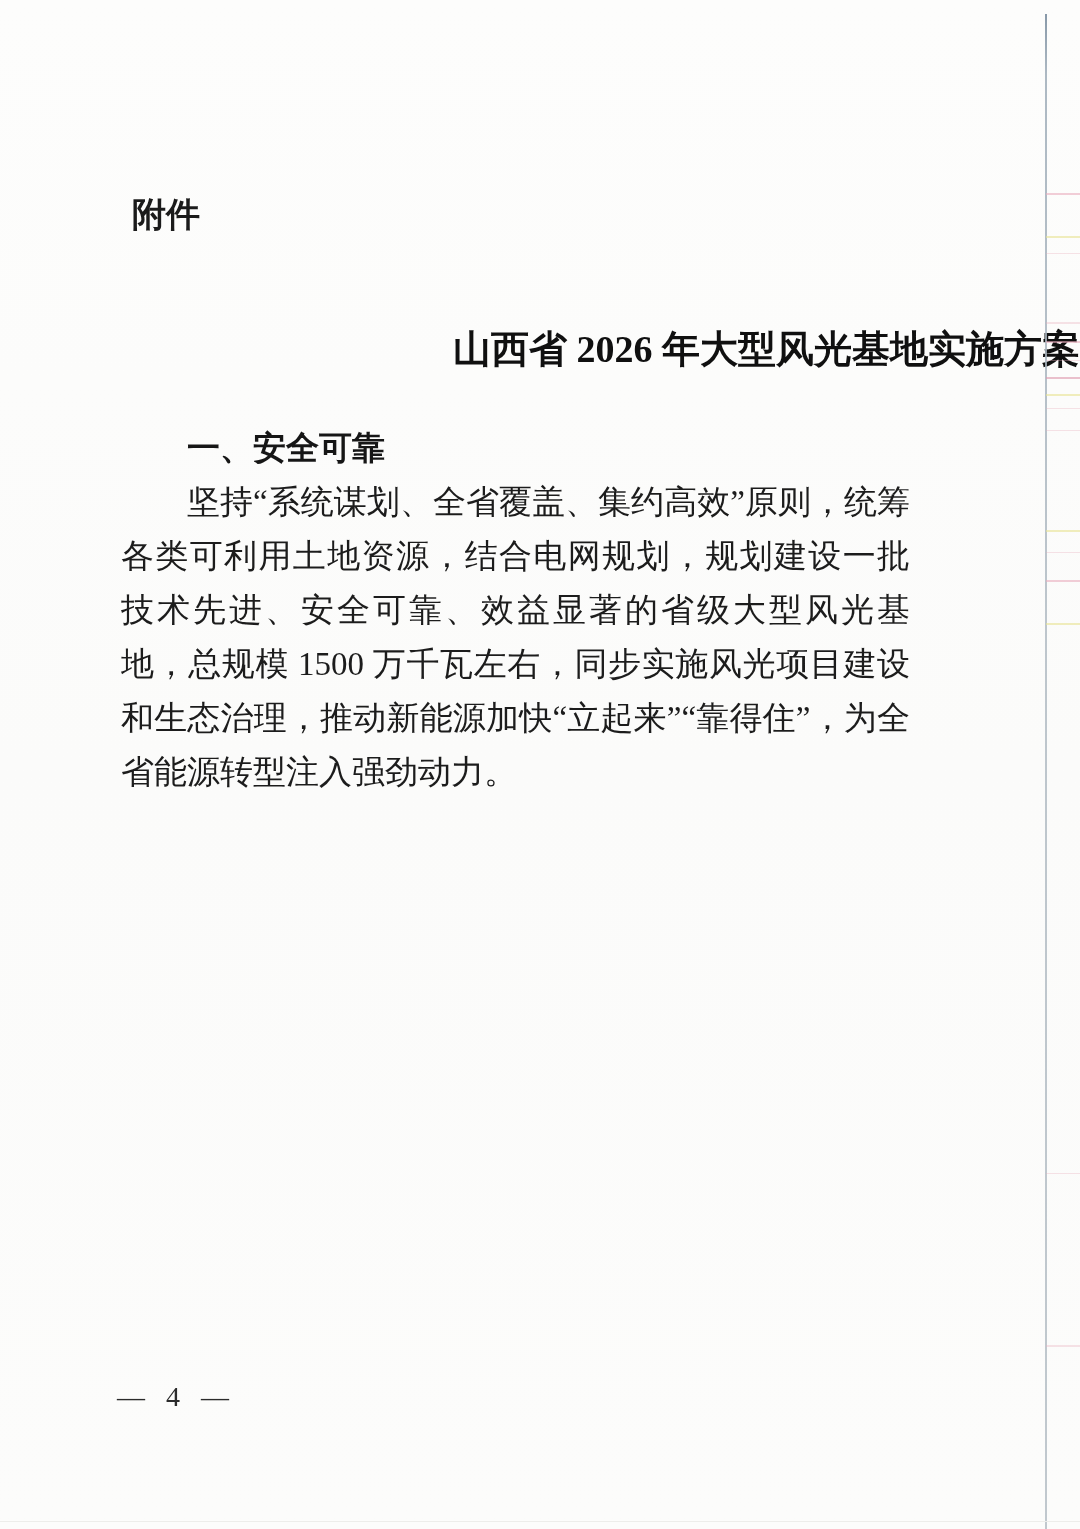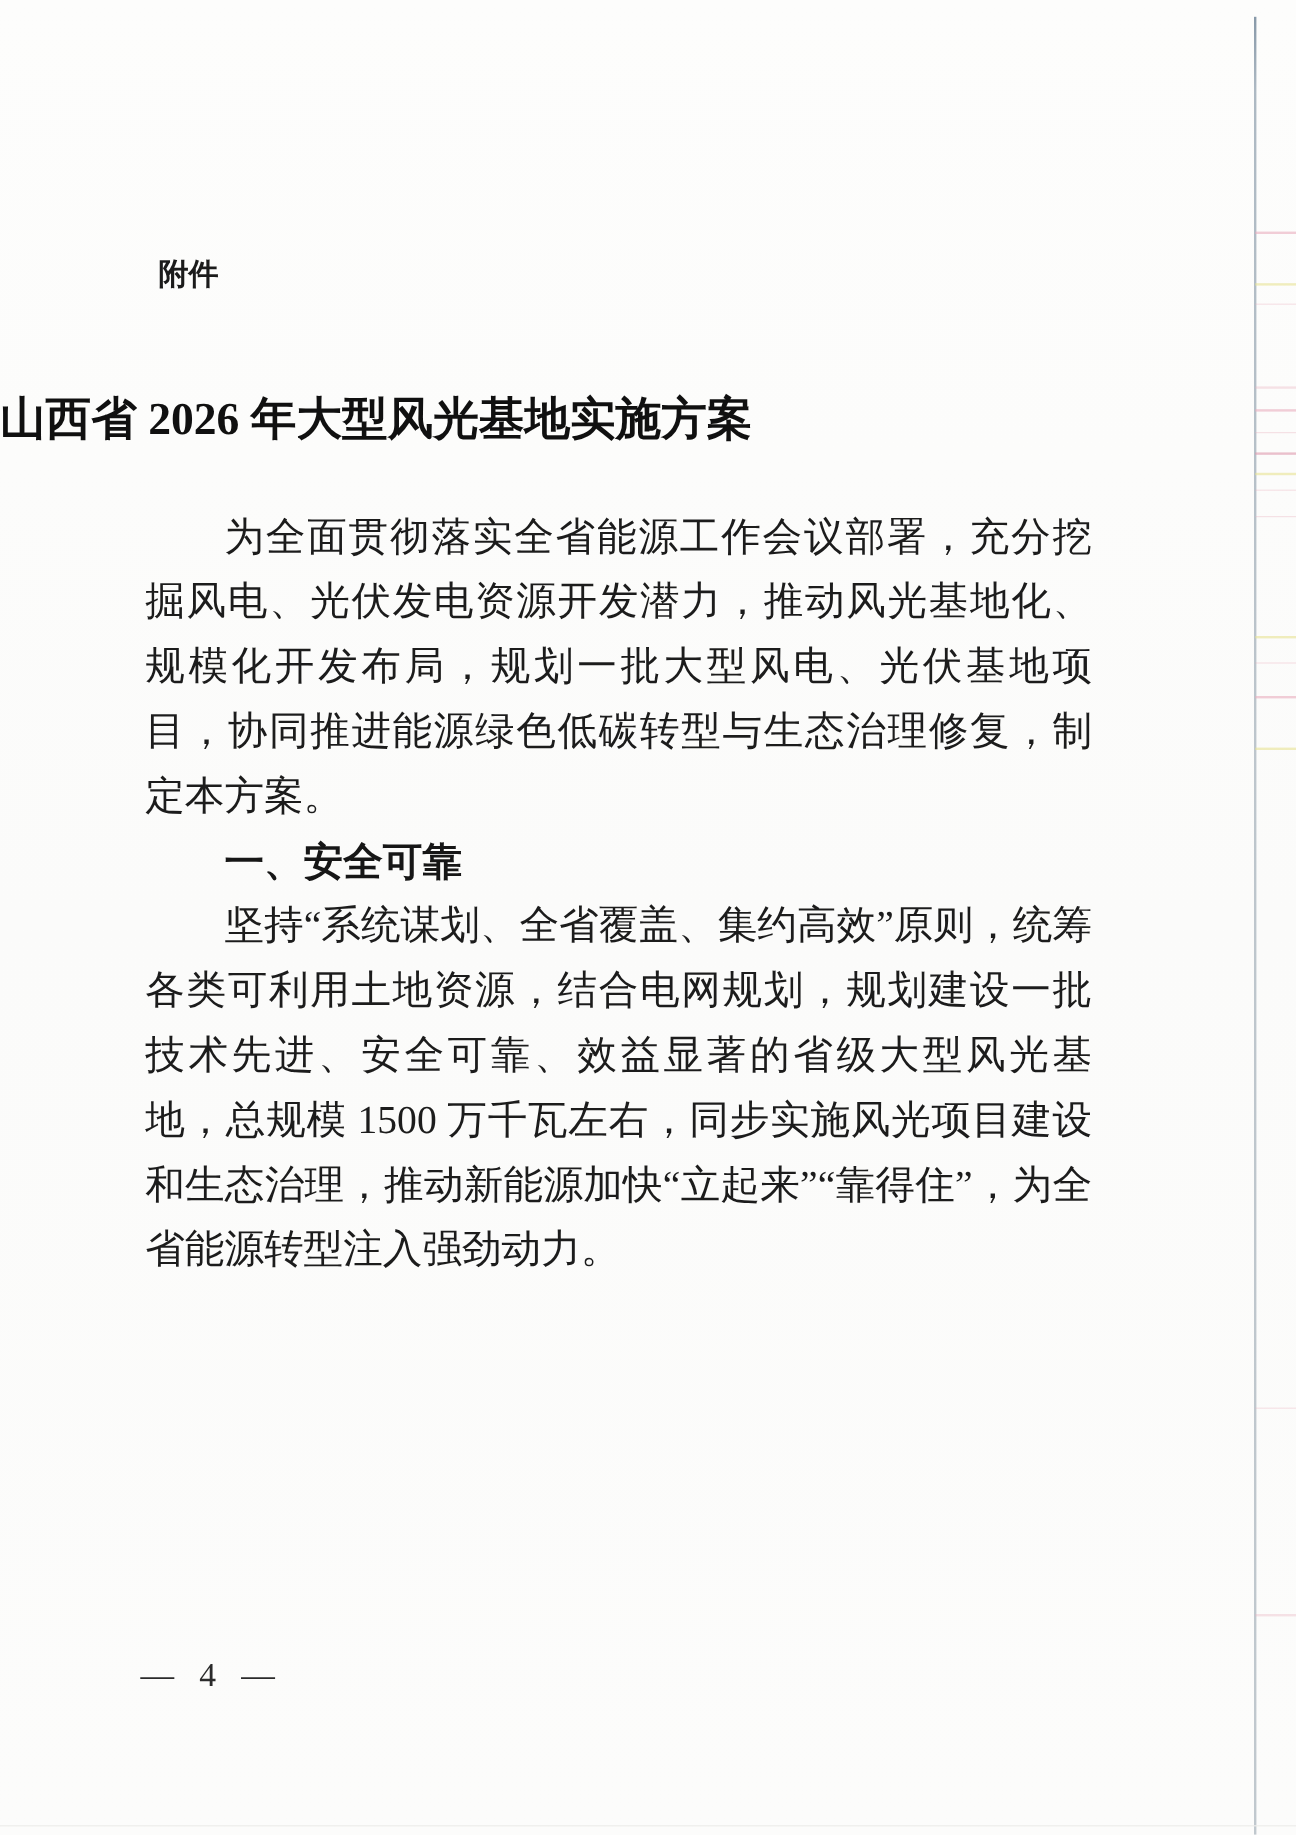--- a/index.html
+++ b/index.html
@@ -10,30 +10,30 @@
     position:relative;
     overflow:hidden;
     font-family:"Liberation Serif", serif;
   }
   .page {
     position:absolute; inset:0;
     background:linear-gradient(180deg, #fdfdfc 0%, #fbfbfa 50%, #fcfcfb 100%);
   }
   .attachment-label {
     position:absolute;
-    left:132px; top:212px;
+    left:132px; top:192px;
     font-family:Liberation Sans, sans-serif;
-    font-size:25px;
+    font-size:34px;
     font-weight:600;
     color:#1b1b1b;
   }
   .doc-title {
     position:absolute;
     left:0; top:299px; width:1080px;
-    text-align:left;
+    text-align:right;
     font-family:"Liberation Serif", serif;
     font-weight:bold;
     font-size:38px;
     color:#101010;
   }
   .doc-body {
     position:absolute;
     left:121px; top:421px;
     width:789px;
     font-size:33px;
@@ -85,21 +85,20 @@
 </head>
 <body>
 
 <div class="page">
 
   <div class="attachment-label">附件</div>
 
   <h1 class="doc-title">山西省 2026 年大型风光基地实施方案</h1>
 
   <div class="doc-body">
-    <p class="para">为全面贯彻落实全省能源工作会议部署，充分挖掘风电、光伏发电资源开发潜力，推动风光基地化、规模化开发布局，规划一批大型风电、光伏基地项目，协同推进能源绿色低碳转型与生态治理修复，制定本方案。</p>
     <h2 class="section-heading">一、安全可靠</h2>
     <p class="para">坚持“系统谋划、全省覆盖、集约高效”原则，统筹各类可利用土地资源，结合电网规划，规划建设一批技术先进、安全可靠、效益显著的省级大型风光基地，总规模 1500 万千瓦左右，同步实施风光项目建设和生态治理，推动新能源加快“立起来”“靠得住”，为全省能源转型注入强劲动力。</p>
   </div>
 
   <div class="page-number">— 4 —</div>
 
   <div class="scan-edge-line"></div>
 
   <div class="streak pink soft" style="top:193px;  height:2px;"></div>
   <div class="streak yellow soft" style="top:236px;  height:2px;"></div>

